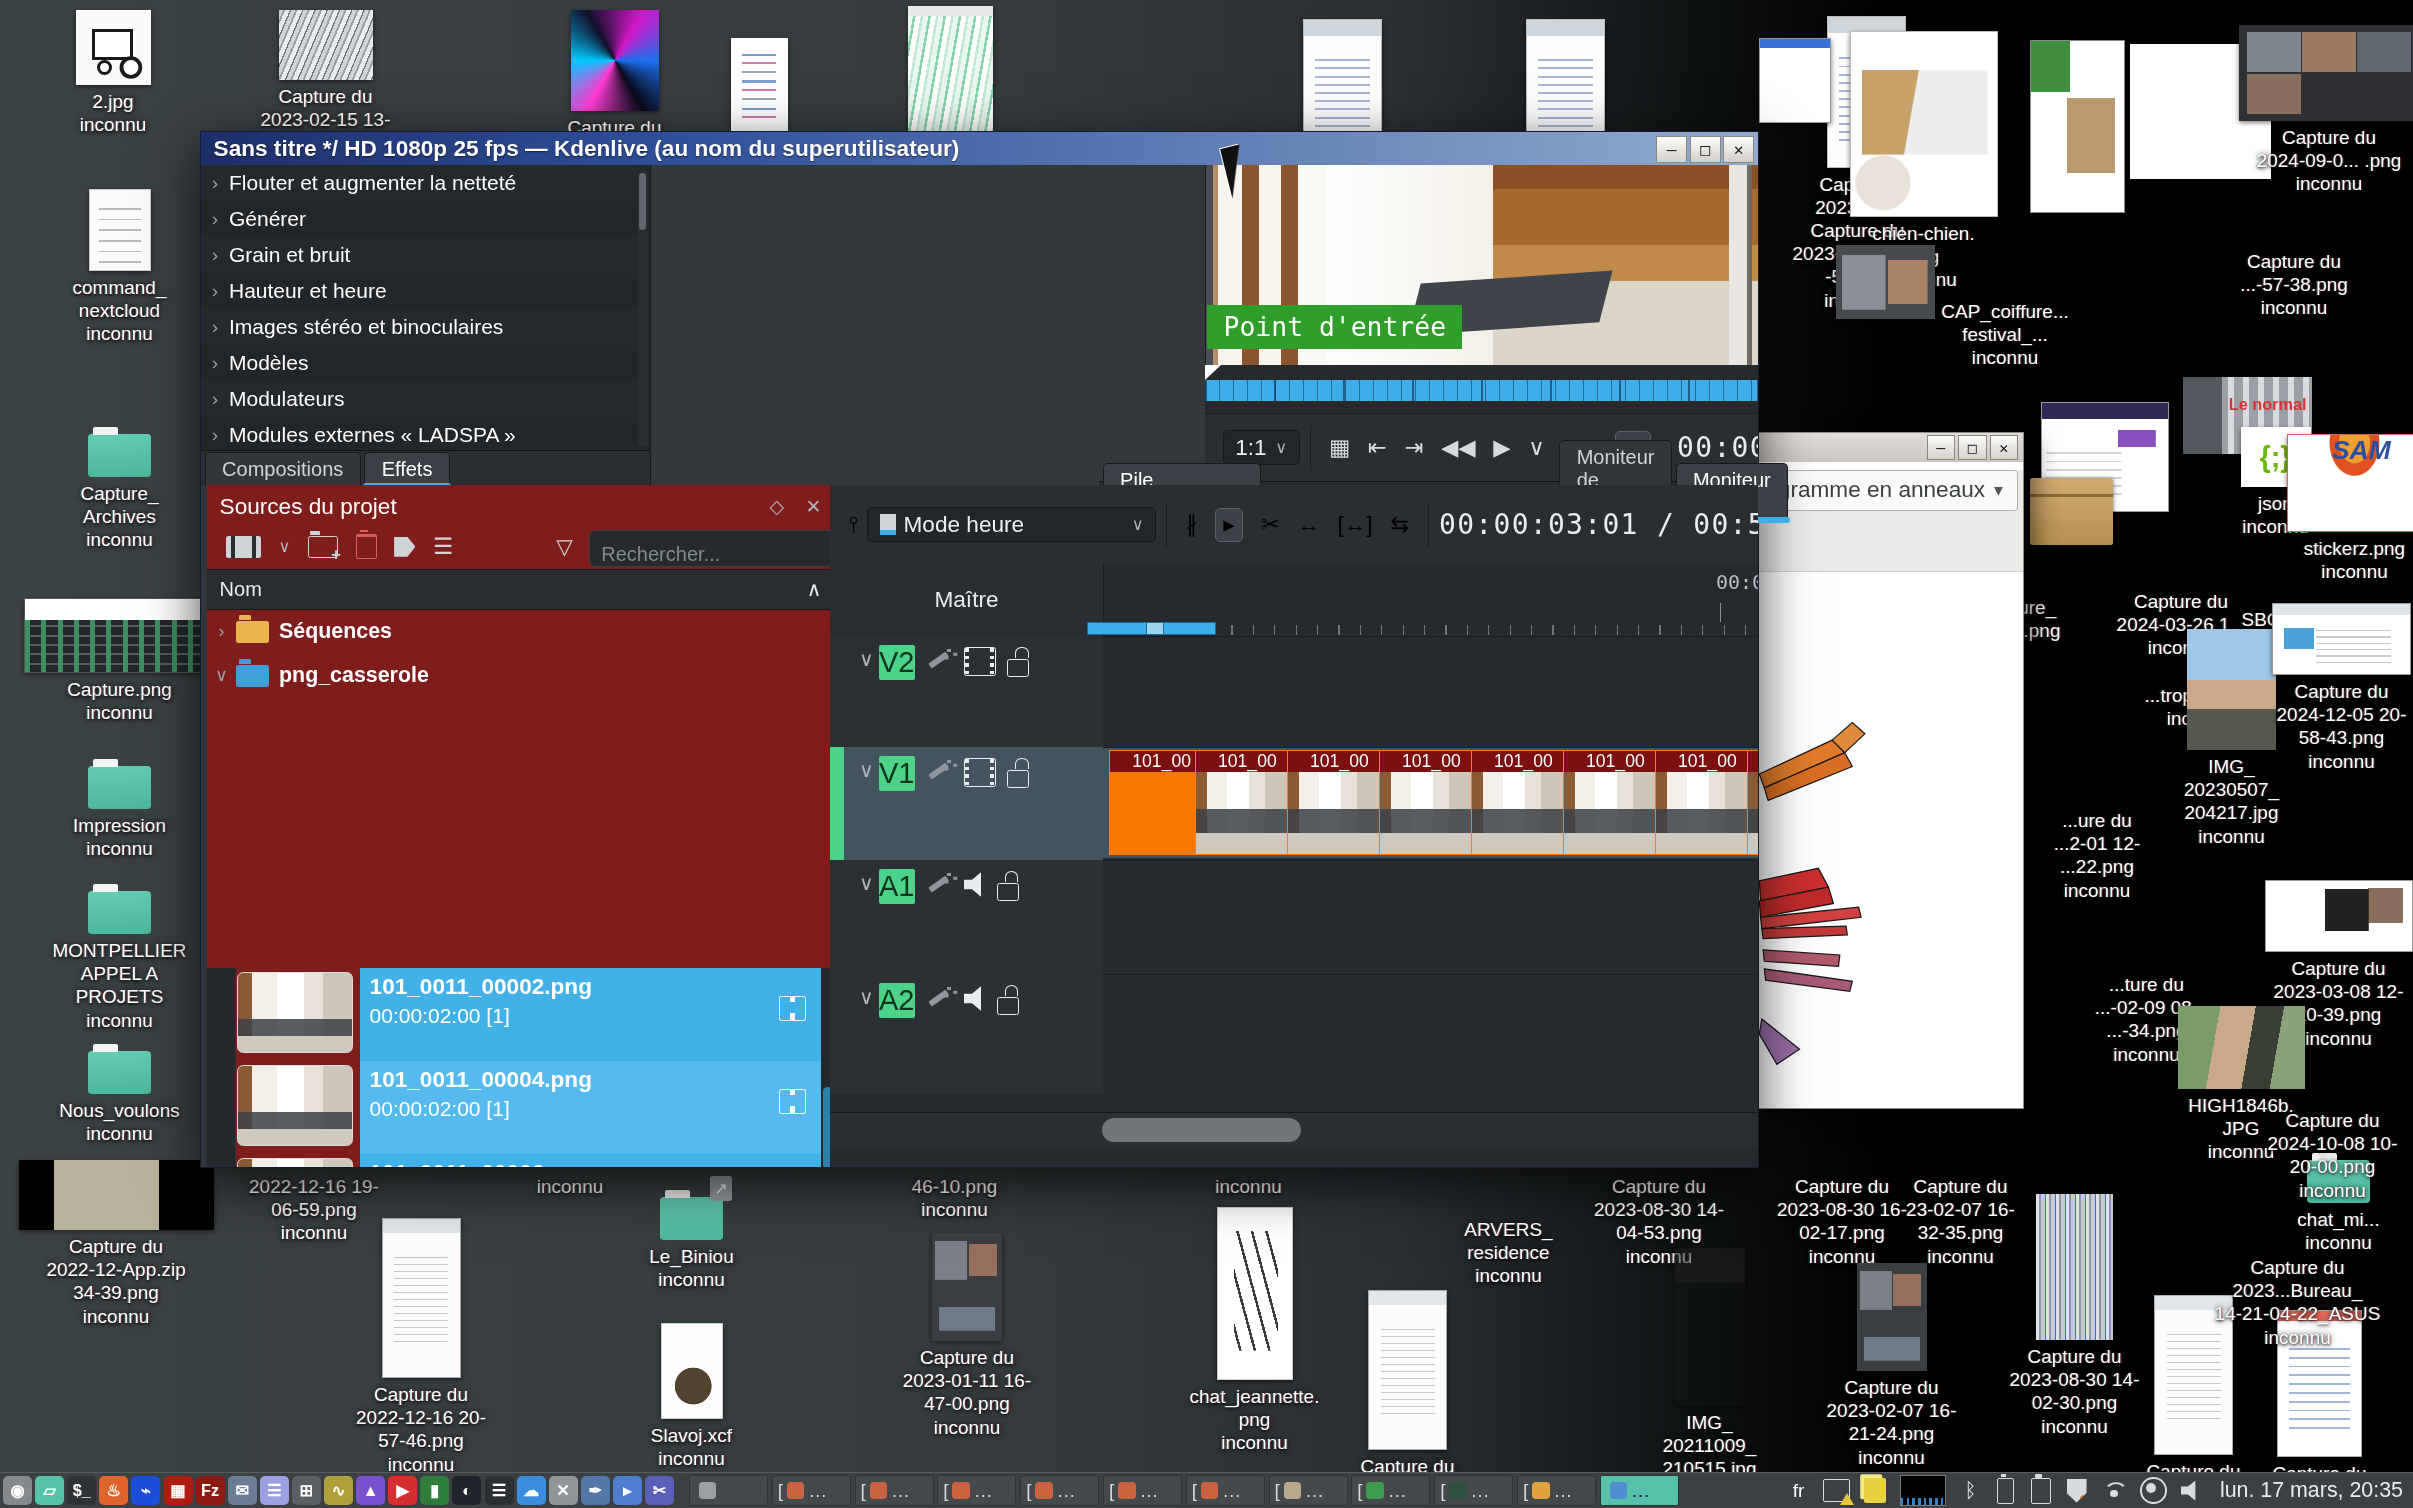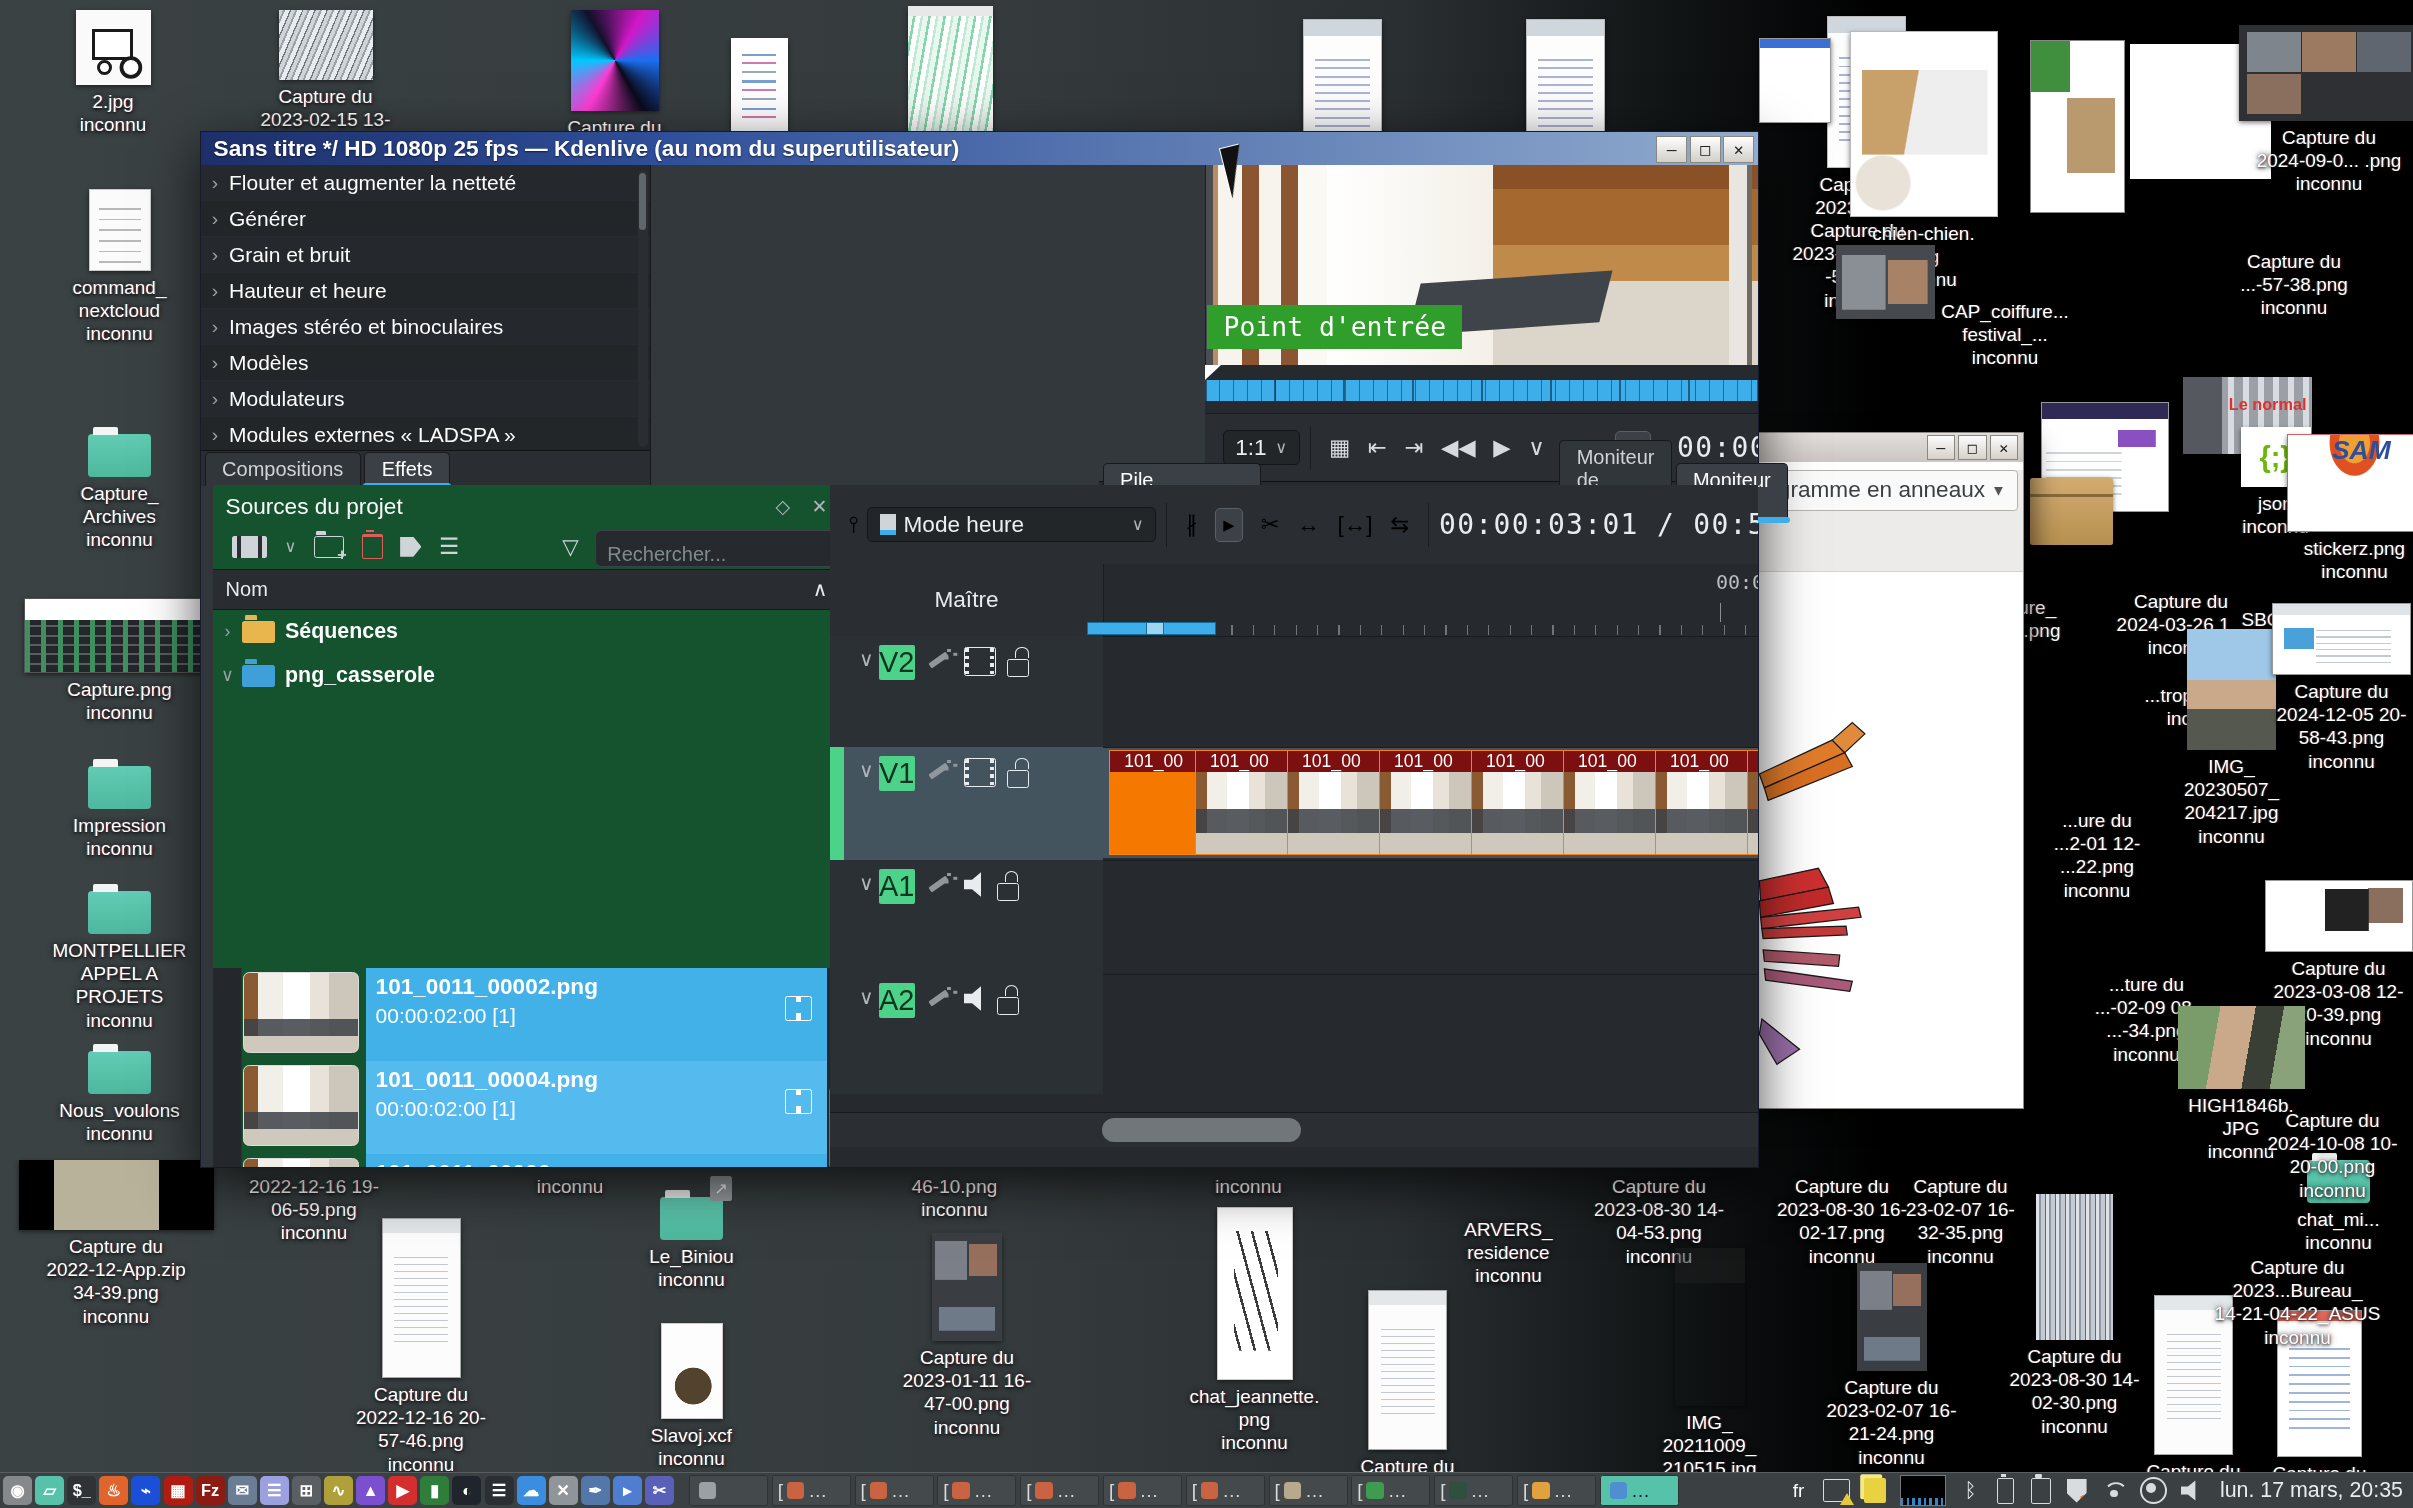--- a/index.html
+++ b/index.html
@@ -92,21 +92,21 @@
   .monruler .blue{position:absolute;left:0;right:0;top:15px;height:21.4px;background:#3daee9;
      background-image:repeating-linear-gradient(90deg,rgba(8,40,70,.5) 0 1.3px,transparent 1.3px 14px),repeating-linear-gradient(90deg,rgba(8,40,70,.6) 0 1.9px,transparent 1.9px 69px);}
   .transport{position:absolute;left:554px;top:248px;right:0;height:67px;background:#2a2e33;border-top:0.6px solid #1a1c1f;display:flex;align-items:center;color:#d6dadd;}
   .combo{display:flex;align-items:center;gap:8.8px;background:#232629;border:1.3px solid #141619;border-radius:5px;padding:3.8px 11.3px;font-size:22.6px;color:#eceff1;}
   .ticon{font-size:22.6px;margin:0 8.8px;}
   .ticon.boxed{background:#3c4147;border:1.3px solid #596068;border-radius:5px;padding:2.5px 7.5px;}
   .tsep{width:1.3px;height:44px;background:#1a1d20;margin:0 10px;}
   .tcode{font-family:"DejaVu Sans Mono",monospace;font-size:28px;color:#e8ecef;letter-spacing:1.3px;white-space:nowrap;overflow:hidden;}
   .montabs{position:absolute;left:448px;top:316px;right:0;height:38px;display:flex;align-items:flex-end;background:#26292d;border-top:0.6px solid #101214;}
   
-  .bin{position:absolute;left:12px;top:353px;width:627px;bottom:0;background:#14532d;border-right:2.5px solid #17191c;overflow:hidden;}
+  .bin{position:absolute;left:6px;top:353px;width:627px;bottom:0;background:#7f1d1d;border-right:2.5px solid #17191c;overflow:hidden;}
   .binhead{height:36px;display:flex;align-items:center;color:#fcfcfc;font-size:22.6px;padding:3.8px 12.6px 0;}
   .binhead .sp{flex:1;}
   .binhead .hic{color:#aeb4ba;font-size:19px;margin-left:21.4px;}
   .bintools{height:44px;display:flex;align-items:center;padding:0 10px;position:relative;}
   .bic{margin:0 8.8px;display:inline-block;}
   .i-clip{width:25px;height:22.6px;background:#cfd4d8;border-radius:2.5px;background-image:linear-gradient(90deg,#2a2e33 3.8px,transparent 3.8px),linear-gradient(270deg,#2a2e33 3.8px,transparent 3.8px);background-size:100% 100%;background-repeat:no-repeat;border-left:5px solid #cfd4d8;border-right:5px solid #cfd4d8;}
   .i-caret{color:#aeb4ba;font-size:16.3px;}
   .i-addfolder{width:28px;height:20px;border:1.9px solid #cfd4d8;border-radius:2.5px;position:relative;}
   .i-addfolder::before{content:"";position:absolute;top:-6.3px;left:1.3px;width:10px;height:4.4px;background:#cfd4d8;border-radius:1.3px 1.3px 0 0;}
   .i-addfolder::after{content:"+";position:absolute;right:-3.8px;bottom:-7.5px;color:#cfd4d8;font-size:16.3px;font-weight:bold;}
@@ -156,21 +156,21 @@
   .trow .tchev{color:#aeb4ba;font-size:20px;margin:2.5px 5px 0 29px;}
   .tbadge{min-width:36px;height:35px;background:#4dd389;color:#10351f;font-weight:normal;font-size:29px;display:flex;align-items:center;justify-content:center;border-radius:1.9px;margin-right:11.3px;}
   .i-wand{width:26.4px;height:29px;position:relative;margin-right:11.3px;margin-top:2.5px;}
   .i-wand::before{content:"";position:absolute;left:2.5px;top:10px;width:21.4px;height:5.7px;background:#8f969c;border-radius:1.3px;transform:rotate(-35deg);}
   .i-wand::after{content:"";position:absolute;right:1.3px;top:1.3px;width:3.8px;height:3.8px;background:#8f969c;box-shadow:6.3px 3.8px 0 #8f969c,-2.5px 7.5px 0 #8f969c;}
   .i-filmstrip{width:30px;height:26.4px;border:1.9px solid #e8ecef;border-radius:2.5px;margin-right:11.3px;margin-top:2.5px;background-image:repeating-linear-gradient(180deg,#e8ecef 0 3.8px,transparent 3.8px 7.5px),repeating-linear-gradient(180deg,#e8ecef 0 3.8px,transparent 3.8px 7.5px);background-size:4.4px 100%,4.4px 100%;background-repeat:repeat-y;background-position:0 0,100% 0;}
   .i-speaker{width:28px;height:26.4px;background:#e8ecef;clip-path:polygon(0 32%,30% 32%,62% 4%,62% 96%,30% 68%,0 68%);margin-right:5px;margin-top:2.5px;position:relative;}
   .i-lock{width:20px;height:16.3px;border:1.9px solid #e8ecef;border-radius:2.5px;position:relative;margin-top:14px;}
   .i-lock::before{content:"";position:absolute;top:-12.6px;left:7.5px;width:11.3px;height:10px;border:1.9px solid #e8ecef;border-bottom:none;border-radius:6.3px 6.3px 0 0;}
   .clip{position:absolute;top:3.1px;bottom:3.1px;border:1.9px solid #ff7f0e;overflow:hidden;}
-  .clip .ctit{height:21.4px;background:#7c0f0f;color:#fff;font-size:17.6px;line-height:21.4px;padding-left:14px;white-space:nowrap;overflow:hidden;}
+  .clip .ctit{height:21.4px;background:#7c0f0f;color:#fff;font-size:17.6px;line-height:21.4px;padding-left:22px;white-space:nowrap;overflow:hidden;}
   .clip.color{background:#f57900;}
   .clip.thumbc{background:linear-gradient(180deg,rgba(0,0,0,0) 56%,rgba(60,64,70,.85) 56% 80%,#cfc9bd 80%),linear-gradient(90deg,#8a5a33 0 12%,#f2efe8 12% 34%,#ffffff 34% 58%,#e8e2d8 58% 75%,#cdc6ba 75%);}
   .hscroll{position:absolute;left:0;right:0;top:627px;height:34px;background:#2b2f34;border-top:0.6px solid #17191c;}
   .hscroll::before{content:"";position:absolute;left:272px;top:5px;width:199px;height:24px;background:#70767a;border-radius:12px;}
 
   
   .bwin{position:absolute;left:1757px;top:432px;width:265px;height:675px;background:#fff;border:1.3px solid #8f8c88;z-index:2;box-shadow:8.8px 8.8px 25px rgba(0,0,0,.6);}
   .btitle{height:29px;background:linear-gradient(#e2dedb,#cbc6c2);display:flex;align-items:center;justify-content:flex-end;padding-right:5px;gap:3.1px;}
   .bbtn{width:26.4px;height:22.6px;background:linear-gradient(#fdfdfd,#d5d1ca);border:0.6px solid #8a877f;display:flex;align-items:center;justify-content:center;font-size:15px;color:#222;font-family:"DejaVu Sans Mono",monospace;}
   .btools{height:101px;background:#edebe9;border-bottom:0.6px solid #d5d1cd;}

